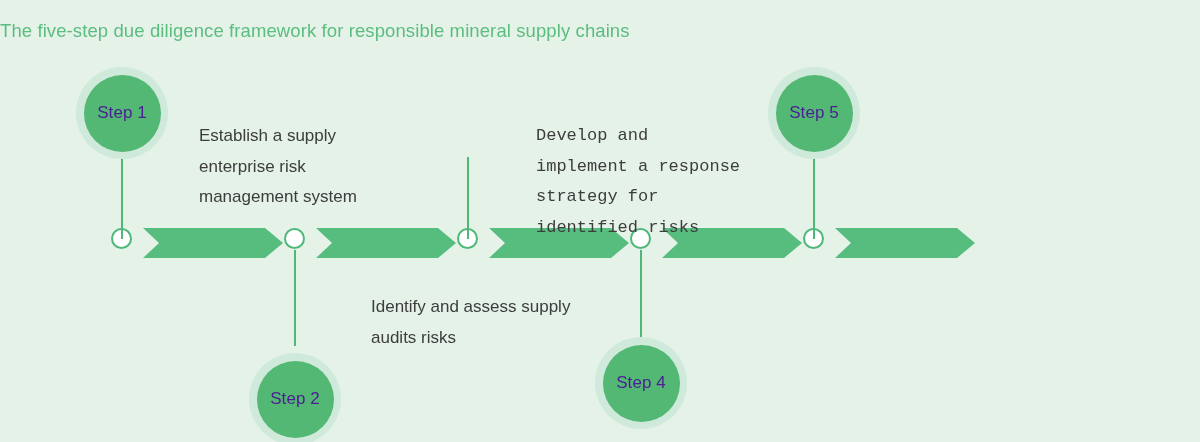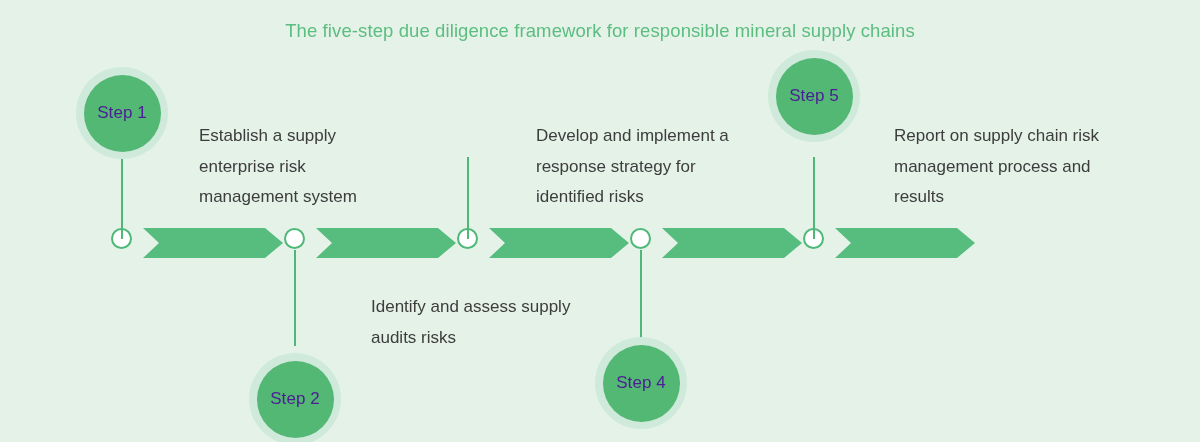--- a/index.html
+++ b/index.html
@@ -21,21 +21,21 @@
     height: 442px;
     background: #e4f2e8;
   }
 
   
   .title {
     position: absolute;
     left: 0;
     top: 20px;
     width: 1200px;
-    text-align: center;
+    text-align: left;
     font-size: 18.5px;
     color: #5cbd80;
     letter-spacing: 0.1px;
     white-space: nowrap;
   }
 
   
   .axis {
     position: absolute;
     left: 0;
@@ -145,28 +145,27 @@
     </div>
   </div>
 
 
   <div class="step" style="left:595px; top:337px;">
     <div class="disc">
       <span class="step-label">Step 4</span>
     </div>
   </div>
 
-  <div class="step" style="left:768px; top:50px;">
+  <div class="step" style="left:768px; top:67px;">
     <div class="disc">
       <span class="step-label">Step 5</span>
     </div>
   </div>
 
   <div class="desc" style="left:199px; top:121px; width:190px;">Establish a supply enterprise risk management system</div>
 
   <div class="desc" style="left:371px; top:292px; width:200px;">Identify and assess supply audits risks</div>
 
-  <div class="desc" style="left:536px; top:121px; width:212px;">Develop and implement a response strategy for identified risks</div>
+  <div class="desc" style="left:536px; top:121px; width:212px;font-family:Liberation Mono, monospace;">Develop and implement a response strategy for identified risks</div>
 
 
-  <div class="desc" style="left:894px; top:121px; width:245px;">Report on supply chain risk management process and results</div>
 
 </div>
 
 </body></html>

